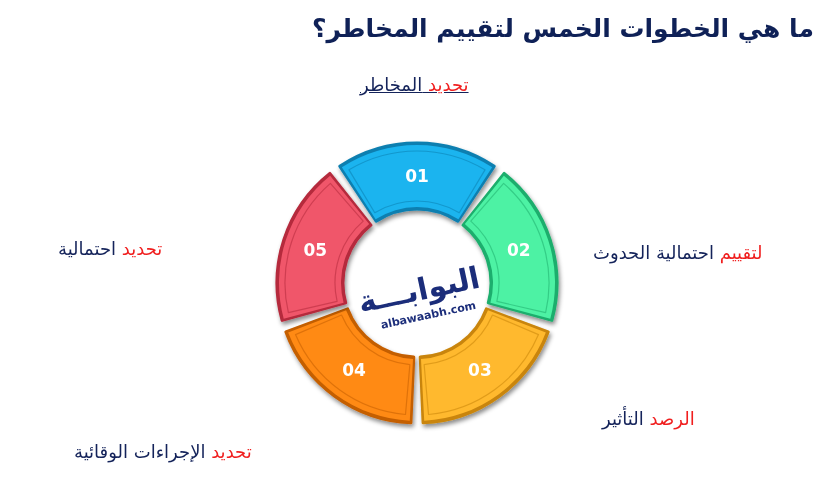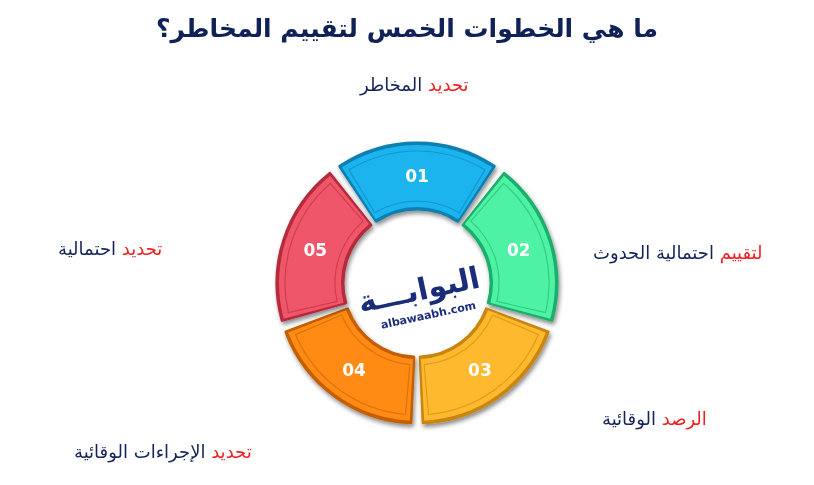--- a/index.html
+++ b/index.html
@@ -1,50 +1,50 @@
 <!DOCTYPE html>
 <html><head>
   <meta charset="utf-8">
   <style>
     html, body { margin: 0; padding: 0; }
     body {
       width: 814px; height: 485px; background: #ffffff; position: relative; overflow: hidden;
       font-family: "DejaVu Sans", sans-serif;
     }
     .title {
-      position: absolute; left: 0; width: 814px; top: 14px; text-align: center;
+      position: absolute; left: 0; width: 814px; top: 14px; text-align: right;
       font-size: 25px; font-weight: bold; color: #0f2157; direction: rtl;
       font-family: "DejaVu Sans", sans-serif;
     }
     .label {
       position: absolute; font-size: 18px; direction: rtl; white-space: nowrap;
       color: #14235a; font-family: "DejaVu Sans", sans-serif;
     }
     .label .hl { color: #f01e1e; }
     #wheel { position: absolute; left: 0; top: 0; }
     .seg-num { font-family: "DejaVu Sans", sans-serif; font-weight: bold; font-size: 17px; fill: #ffffff; }
     .logo-ar { font-family: "DejaVu Sans", sans-serif; font-weight: bold; font-size: 30px; fill: #1b2d7a; }
     .logo-en { font-family: "DejaVu Sans", sans-serif; font-weight: bold; font-size: 11px; fill: #1b2d7a; }
   </style>
 </head>
 <body>
 
 <div class="title">ما هي الخطوات الخمس لتقييم المخاطر؟</div>
 
-<div class="label" style="left:360px; top:74px;">
+<div class="label" style="left:360px; top:74px;text-decoration:underline;">
   <span class="hl">تحديد</span>
   <span>المخاطر</span>
 </div>
 <div class="label" style="left:593px; top:242px;">
   <span class="hl">لتقييم</span>
   <span>احتمالية الحدوث</span>
 </div>
 <div class="label" style="left:602px; top:408px;">
   <span class="hl">الرصد</span>
-  <span>الوقائية</span>
+  <span>التأثير</span>
 </div>
 <div class="label" style="left:74px; top:405px;margin-top:36px;">
   <span class="hl">تحديد</span>
   <span>الإجراءات الوقائية</span>
 </div>
 <div class="label" style="left:58px; top:238px;">
   <span class="hl">تحديد</span>
   <span>احتمالية</span>
 </div>
 

